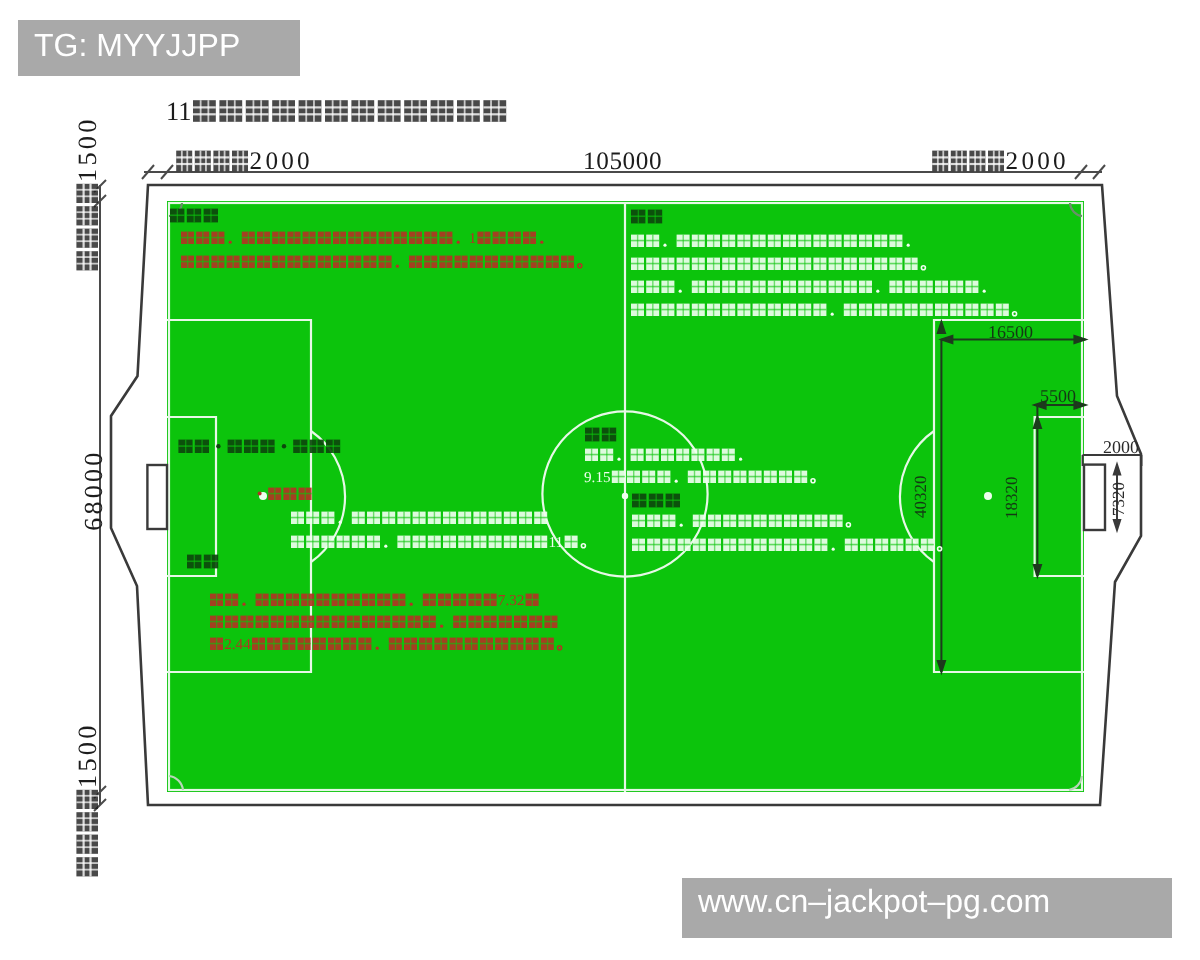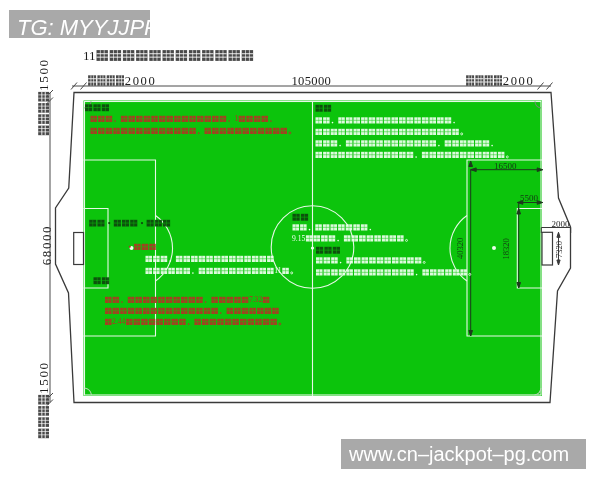--- a/index.html
+++ b/index.html
@@ -5,21 +5,21 @@
   html,body{margin:0;padding:0;background:#ffffff;}
   body{width:600px;height:480px;position:relative;overflow:hidden;
        font-family:"Liberation Sans",sans-serif;}
   .abs{position:absolute;}
 </style>
 </head>
 <body>
 
 <div class="abs" style="left:9px;top:10px;width:141px;height:28px;background:#a9a9a9;"></div>
 
-<div class="abs" style="left:17px;top:14.5px;color:#ffffff;font-size:22px;font-style:italic;">TG: MYYJJPP</div>
+<div class="abs" style="left:17px;top:14.5px;color:#ffffff;font-size:16px;">TG: MYYJJPP</div>
 
 <svg class="abs" style="left:0;top:0;" width="600" height="480" viewBox="0 0 600 480">
 
   <polygon points="74,92.5 551,92.5 558.5,198 570.5,227 570.5,268 557.5,291 550,402.5 74,402.5 68.5,293 55.5,264 55.5,208 68.75,188" fill="#ffffff" stroke="#3a3a3a" stroke-width="1.3"></polygon>
 
   <g stroke="#4a4a4a" stroke-width="1" fill="none">
     <line x1="72" y1="86" x2="551" y2="86"></line>
     <line x1="71" y1="89.5" x2="77" y2="82.5"></line>
     <line x1="80.5" y1="89.5" x2="86.5" y2="82.5"></line>
     <line x1="537.5" y1="89.5" x2="543.5" y2="82.5"></line>
@@ -1278,13 +1278,13 @@
       <rect x="460.4" y="269.3" width="6.5" height="6.2" fill="#f0fff0" opacity="0.92"></rect>
       <rect x="460.4" y="271.88" width="6.5" height="0.8" fill="#0cc40c" opacity="0.6"></rect>
       <rect x="463.36" y="269.3" width="0.7" height="6.2" fill="#0cc40c" opacity="0.55"></rect>
       <circle cx="469.8" cy="274.4" r="1.0" fill="none" stroke="#f0fff0" stroke-width="0.8"></circle>
     </g>
 
 </svg>
 
 <div class="abs" style="left:341px;top:439px;width:245px;height:30px;background:#a9a9a9;"></div>
 
-<div class="abs" style="left:349px;top:443px;color:#ffffff;font-size:20px;">www.cn–jackpot–pg.com</div>
+<div class="abs" style="left:349px;top:443px;color:#ffffff;font-size:16px;">www.cn–jackpot–pg.com</div>
 
 </body></html>

